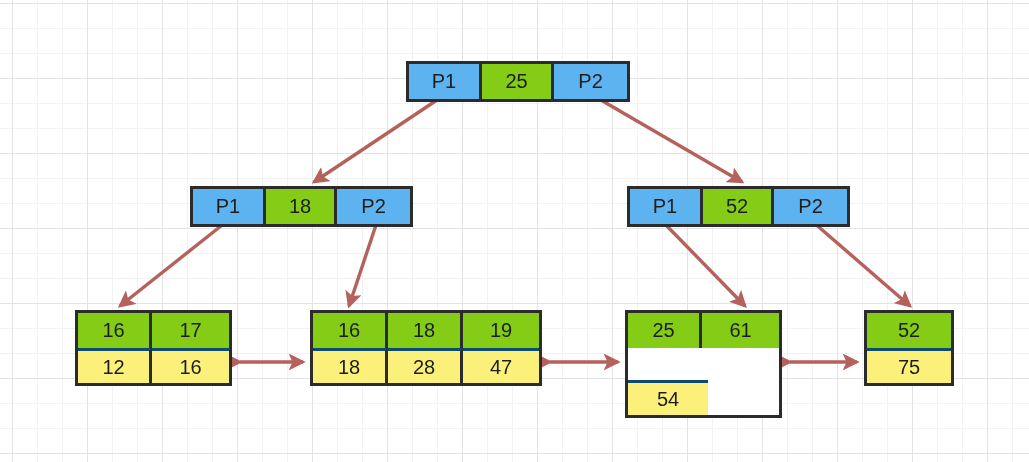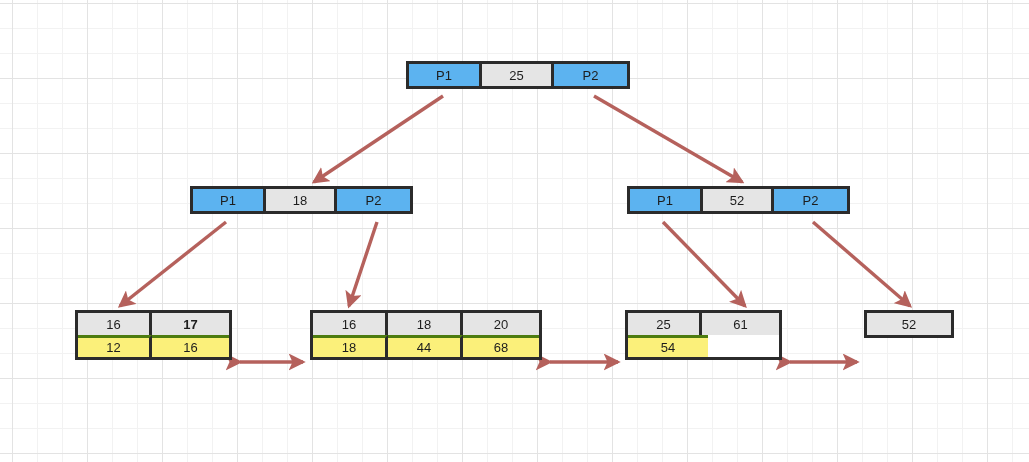--- a/index.html
+++ b/index.html
@@ -57,29 +57,29 @@
   .row {
     display: flex;
     flex-direction: row;
     box-sizing: border-box;
   }
   .cell {
     box-sizing: border-box;
     display: flex;
     align-items: center;
     justify-content: center;
-    font-size: 13px;
+    font-size: 20px;
     color: #1d1d1d;
-    height: 22px;
+    height: 35px;
     border-right: 3px solid #2b2b2b;
   }
   .cell:last-child { border-right: none; }
-  .row.lower .cell { border-top: 3px solid #4d7c0f; }
+  .row.lower .cell { border-top: 3px solid #0c4a6e; }
   .cell.ptr  { background: #5cb3f0; }
-  .cell.key  { background: #e5e5e5; }
+  .cell.key  { background: #84cc16; }
   .cell.val  { background: #fbf07a; }
 </style>
 </head>
 <body>
 
 <div id="canvas"></div>
 
 <svg id="edges" viewBox="0 0 1029 462" xmlns="http://www.w3.org/2000/svg">
   <defs>
     <marker id="ah" markerWidth="5" markerHeight="5" refX="4.2" refY="2.5" orient="auto" markerUnits="strokeWidth">
@@ -119,46 +119,49 @@
     <div class="node" style="left: 627px; top: 186px; width: 223px;">
       <div class="row upper">
         <div class="cell ptr" style="width: 75px;">P1</div>
         <div class="cell key" style="width: 73px;">52</div>
         <div class="cell ptr" style="width: 75px;">P2</div>
       </div>
     </div>
     <div class="node" style="left: 75px; top: 310px; width: 157px;">
       <div class="row upper">
         <div class="cell key" style="width: 77px;">16</div>
-        <div class="cell key" style="width: 80px; font-weight: bold;">17</div>
+        <div class="cell key" style="width: 80px;">17</div>
       </div>
       <div class="row lower">
         <div class="cell val" style="width: 77px;">12</div>
         <div class="cell val" style="width: 80px;">16</div>
       </div>
     </div>
     <div class="node" style="left: 310px; top: 310px; width: 232px;">
       <div class="row upper">
         <div class="cell key" style="width: 77px;">16</div>
         <div class="cell key" style="width: 77px;">18</div>
-        <div class="cell key" style="width: 78px;">20</div>
+        <div class="cell key" style="width: 78px;">19</div>
       </div>
       <div class="row lower">
         <div class="cell val" style="width: 77px;">18</div>
-        <div class="cell val" style="width: 77px;">44</div>
-        <div class="cell val" style="width: 78px;">68</div>
+        <div class="cell val" style="width: 77px;">28</div>
+        <div class="cell val" style="width: 78px;">47</div>
       </div>
     </div>
     <div class="node" style="left: 625px; top: 310px; width: 157px;">
       <div class="row upper">
         <div class="cell key" style="width: 77px;">25</div>
         <div class="cell key" style="width: 80px;">61</div>
       </div>
       <div class="row lower">
-        <div class="cell val" style="width: 80px;">54</div>
+        <div class="cell val" style="width: 80px; margin-top: 32px;">54</div>
       </div>
     </div>
     <div class="node" style="left: 864px; top: 310px; width: 90px;">
       <div class="row upper">
         <div class="cell key" style="width: 90px;">52</div>
       </div>
+      <div class="row lower">
+        <div class="cell val" style="width: 90px;">75</div>
+      </div>
     </div>
   </div>
 
 </body></html>

